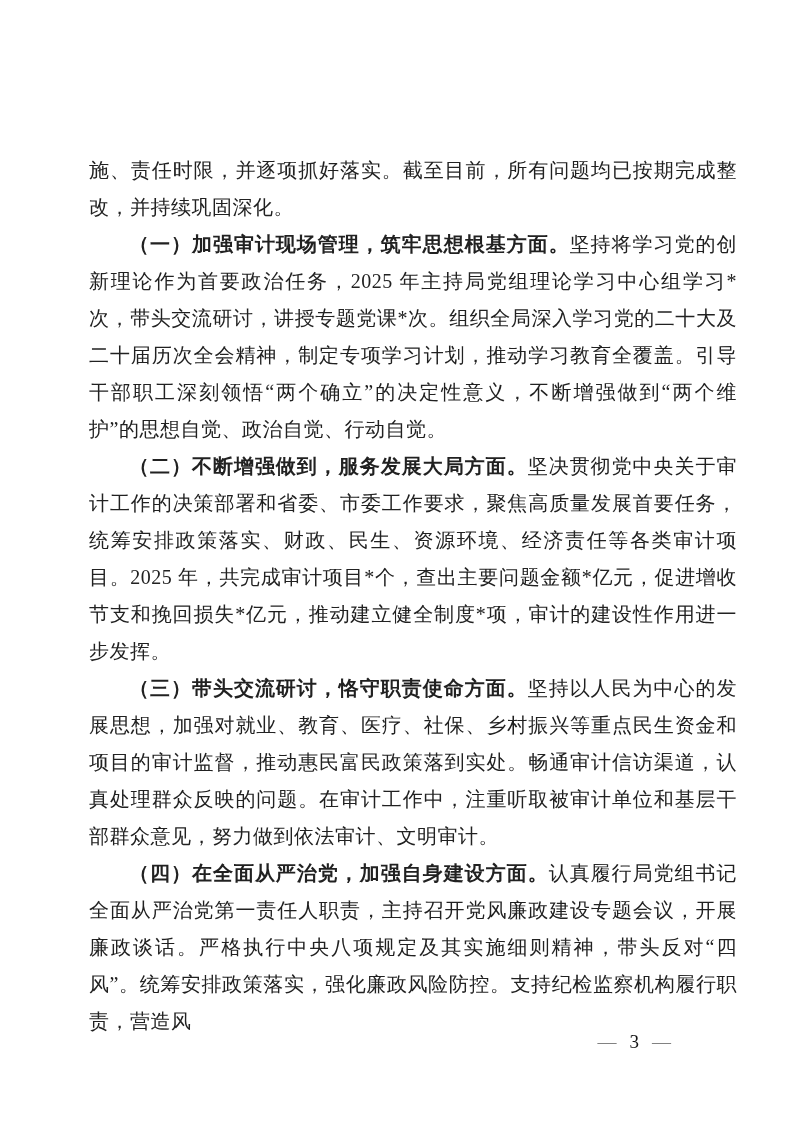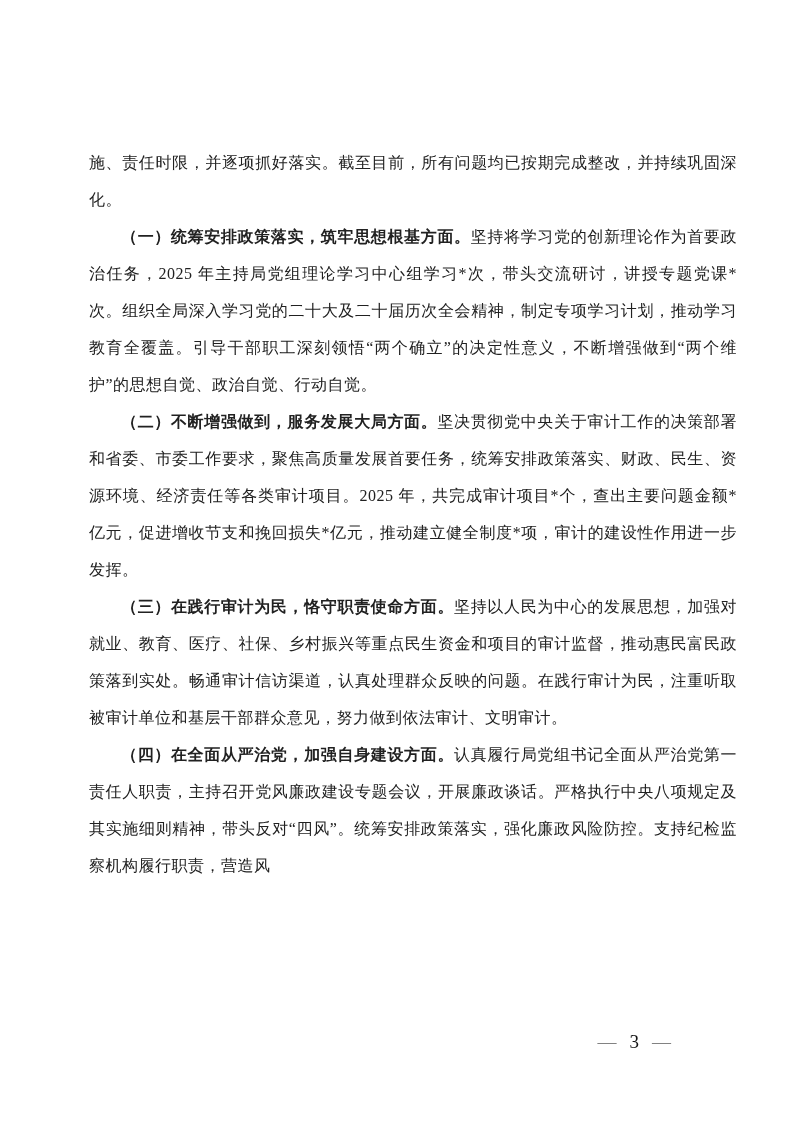--- a/index.html
+++ b/index.html
@@ -12,23 +12,23 @@
     width: 793px;
     height: 1122px;
     background: #ffffff;
     overflow: hidden;
     font-family: "Liberation Serif", "DejaVu Serif", serif;
     color: #212121;
   }
   .content {
     position: absolute;
     left: 89px;
-    top: 144px;
+    top: 152px;
     width: 648px;
-    font-size: 16px;
+    font-size: 20px;
     line-height: 37px;
     text-align: justify;
     letter-spacing: 0.5px;
   }
   .para {
     margin: 0;
     padding: 0;
     text-indent: 2em;
   }
   .para.continuation {
@@ -56,29 +56,29 @@
 </head>
 <body>
 
 <div class="page">
 
   <div class="content">
 
     <p class="para continuation">施、责任时限，并逐项抓好落实。截至目前，所有问题均已按期完成整改，并持续巩固深化。</p>
 
     <p class="para">
-      <span class="section-lead">（一）统筹安排政策落实，筑牢思想根基方面。</span><span>坚持将学习党的创新理论作为首要政治任务，2025 年主持局党组理论学习中心组学习*次，带头交流研讨，讲授专题党课*次。组织全局深入学习党的二十大及二十届历次全会精神，制定专项学习计划，推动学习教育全覆盖。引导干部职工深刻领悟“两个确立”的决定性意义，不断增强做到“两个维护”的思想自觉、政治自觉、行动自觉。</span>
+      <span class="section-lead">（一）加强审计现场管理，筑牢思想根基方面。</span><span>坚持将学习党的创新理论作为首要政治任务，2025 年主持局党组理论学习中心组学习*次，带头交流研讨，讲授专题党课*次。组织全局深入学习党的二十大及二十届历次全会精神，制定专项学习计划，推动学习教育全覆盖。引导干部职工深刻领悟“两个确立”的决定性意义，不断增强做到“两个维护”的思想自觉、政治自觉、行动自觉。</span>
     </p>
 
     <p class="para">
       <span class="section-lead">（二）不断增强做到，服务发展大局方面。</span><span>坚决贯彻党中央关于审计工作的决策部署和省委、市委工作要求，聚焦高质量发展首要任务，统筹安排政策落实、财政、民生、资源环境、经济责任等各类审计项目。2025 年，共完成审计项目*个，查出主要问题金额*亿元，促进增收节支和挽回损失*亿元，推动建立健全制度*项，审计的建设性作用进一步发挥。</span>
     </p>
 
     <p class="para">
-      <span class="section-lead">（三）在践行审计为民，恪守职责使命方面。</span><span>坚持以人民为中心的发展思想，加强对就业、教育、医疗、社保、乡村振兴等重点民生资金和项目的审计监督，推动惠民富民政策落到实处。畅通审计信访渠道，认真处理群众反映的问题。在践行审计为民，注重听取被审计单位和基层干部群众意见，努力做到依法审计、文明审计。</span>
+      <span class="section-lead">（三）带头交流研讨，恪守职责使命方面。</span><span>坚持以人民为中心的发展思想，加强对就业、教育、医疗、社保、乡村振兴等重点民生资金和项目的审计监督，推动惠民富民政策落到实处。畅通审计信访渠道，认真处理群众反映的问题。在审计工作中，注重听取被审计单位和基层干部群众意见，努力做到依法审计、文明审计。</span>
     </p>
 
     <p class="para">
       <span class="section-lead">（四）在全面从严治党，加强自身建设方面。</span><span>认真履行局党组书记全面从严治党第一责任人职责，主持召开党风廉政建设专题会议，开展廉政谈话。严格执行中央八项规定及其实施细则精神，带头反对“四风”。统筹安排政策落实，强化廉政风险防控。支持纪检监察机构履行职责，营造风</span>
     </p>
 
   </div>
 
   <div class="footer">
     <span class="dash">—</span><span class="num">3</span><span class="dash">—</span>

